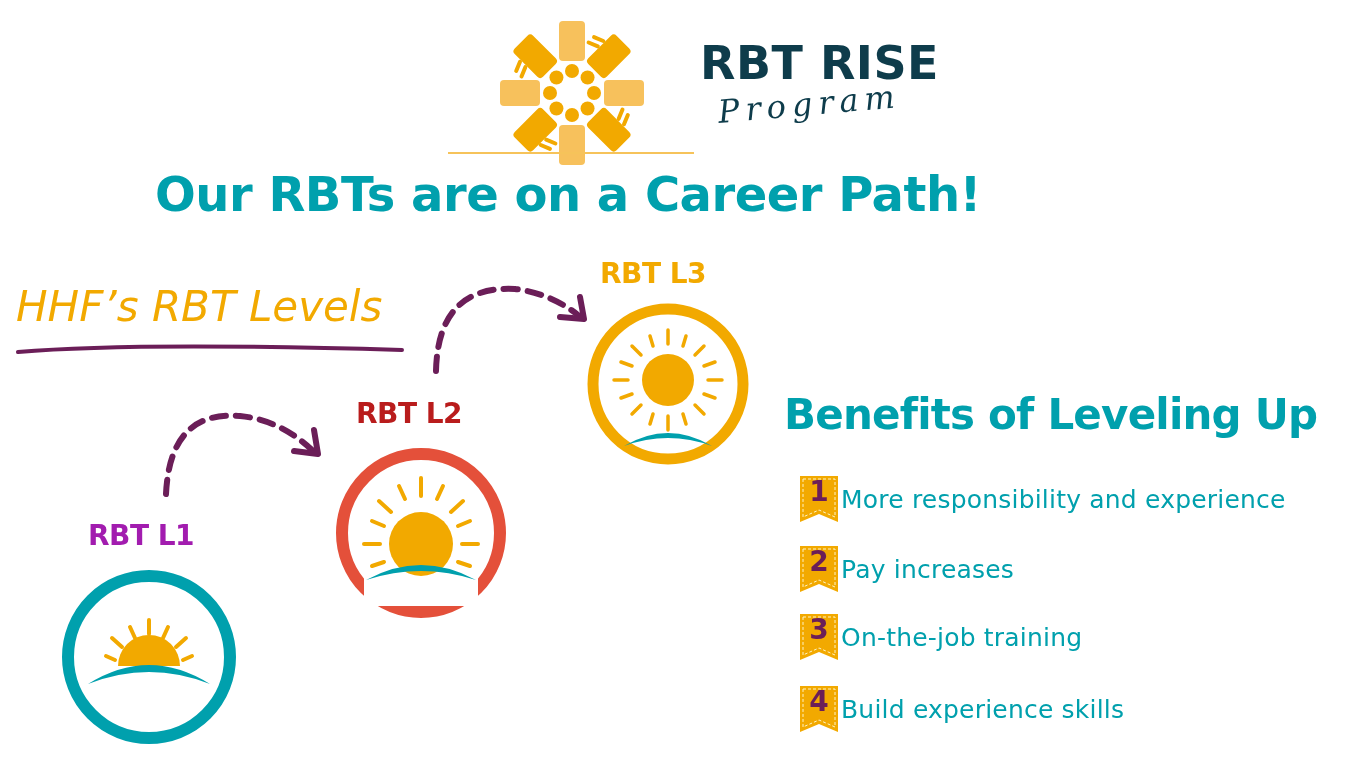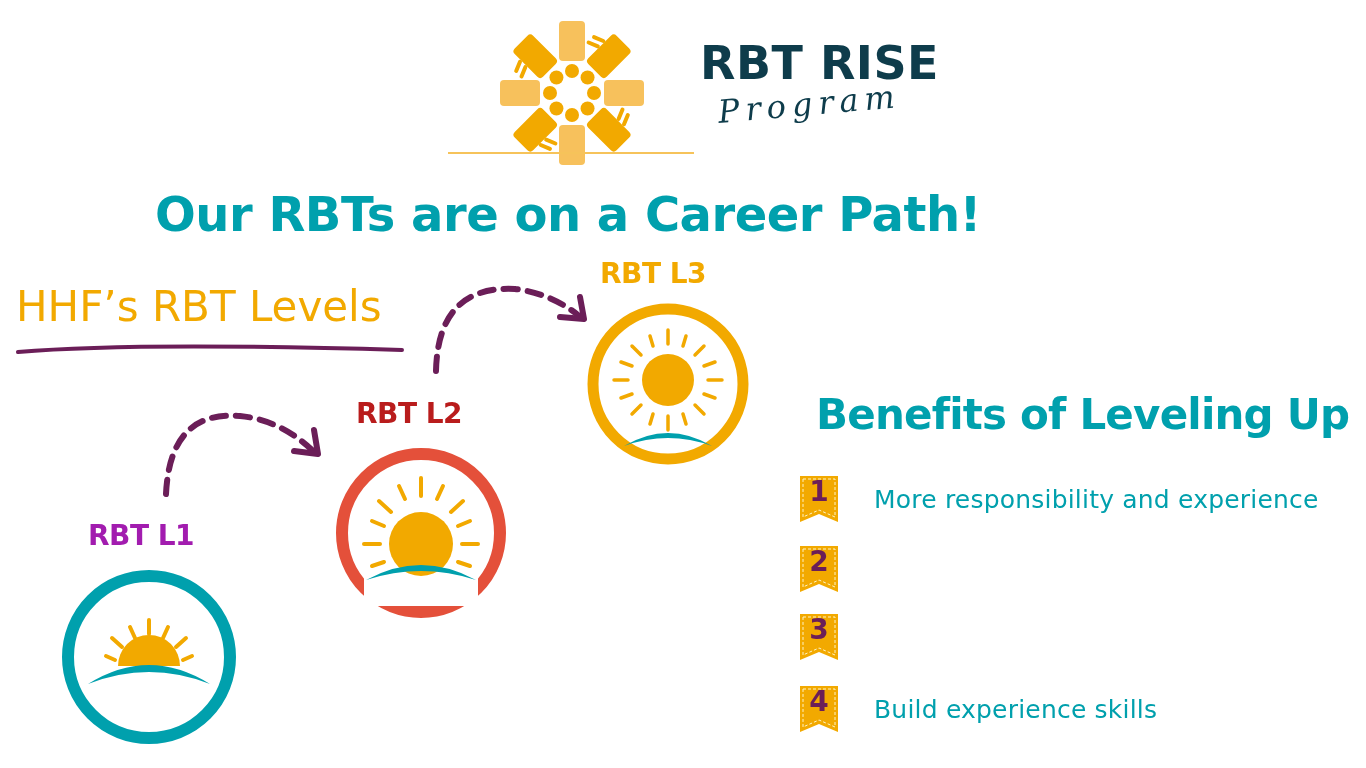--- a/index.html
+++ b/index.html
@@ -22,63 +22,63 @@
   }
   #brand-sub {
     left: 718px; top: 96px;
     font-family: "DejaVu Serif", serif; font-style: italic;
     font-size: 32px; letter-spacing: 6px; color: #0e3c4b;
     transform: rotate(-5deg); transform-origin: left center;
     line-height: 1;
   }
 
   #main-title {
-    left: 0; width: 1136px; top: 188px; text-align: center;
+    left: 0; width: 1136px; top: 168px; text-align: center;
     font-family: "DejaVu Sans", sans-serif; font-weight: bold;
     font-size: 48px; color: #00a0ad; letter-spacing: -0.5px; line-height: 1.1;
   }
 
   #levels-heading {
     left: 16px; top: 284px;
     font-family: "DejaVu Sans", sans-serif;
-    font-size: 42px; color: #f2a900; line-height: 1.1;
+    font-size: 42px; color: #f2a900; line-height: 1.1; font-style: italic;
   }
   #levels-underline { left: 14px; top: 338px; width: 392px; height: 22px; }
 
   .level-label {
     font-family: "DejaVu Sans", sans-serif; font-weight: bold;
     font-size: 28px; line-height: 1; letter-spacing: -0.5px;
   }
   #l1-label { left: 88px; top: 522px; color: #a21caf; }
   #l2-label { left: 356px; top: 400px; color: #b91c1c; }
   #l3-label { left: 600px; top: 260px; color: #f2a900; }
 
   .badge-svg { position: absolute; }
   #l1-badge { left: 60px; top: 568px; width: 178px; height: 178px; }
   #l2-badge { left: 334px; top: 446px; width: 174px; height: 174px; }
   #l3-badge { left: 586px; top: 302px; width: 164px; height: 164px; }
 
   #arrow-1 { left: 150px; top: 400px; width: 190px; height: 110px; }
   #arrow-2 { left: 420px; top: 275px; width: 180px; height: 110px; }
 
   #benefits-heading {
-    left: 816px; top: 392px;
+    left: 784px; top: 392px;
     font-family: "DejaVu Sans", sans-serif; font-weight: bold;
     font-size: 42px; color: #00a0ad; letter-spacing: -0.8px; line-height: 1.1;
   }
   .benefit { position: absolute; left: 798px; height: 50px; display: flex; align-items: center; }
   .ribbon { width: 42px; height: 50px; position: relative; flex: none; }
   .ribbon svg { position: absolute; left: 0; top: 0; }
   .ribbon-num {
     position: absolute; left: 0; top: 4px; width: 42px; text-align: center;
     font-family: "DejaVu Sans", sans-serif; font-weight: bold;
     font-size: 28px; color: #6b1e58; line-height: 1;
   }
   .benefit-text {
-    margin-left: 34px;
+    margin-left: 1px;
     font-family: "DejaVu Sans", sans-serif;
     font-size: 25px; color: #00a0ad; letter-spacing: 0.2px;
     white-space: nowrap;
   }
   #benefit-0 { top: 474px; }
   #benefit-1 { top: 544px; }
   #benefit-2 { top: 612px; }
   #benefit-3 { top: 684px; }
 </style>
 </head>
@@ -232,30 +232,32 @@
 </div>
 
 <div id="benefit-1" class="benefit">
   <div class="ribbon">
     <svg width="42" height="50" viewBox="0 0 42 50">
         <path d="M2 2 H40 V48 L21 40 L2 48 Z" fill="#f2a900"></path>
         <path d="M5 5 H37 V43 L21 36 L5 43 Z" fill="none" stroke="#fff3c4" stroke-width="1" stroke-dasharray="3 2"></path>
       </svg>
     <span class="ribbon-num">2</span>
   </div>
+  <span class="benefit-text">Pay increases</span>
 </div>
 
 <div id="benefit-2" class="benefit">
   <div class="ribbon">
     <svg width="42" height="50" viewBox="0 0 42 50">
         <path d="M2 2 H40 V48 L21 40 L2 48 Z" fill="#f2a900"></path>
         <path d="M5 5 H37 V43 L21 36 L5 43 Z" fill="none" stroke="#fff3c4" stroke-width="1" stroke-dasharray="3 2"></path>
       </svg>
     <span class="ribbon-num">3</span>
   </div>
+  <span class="benefit-text">On-the-job training</span>
 </div>
 
 <div id="benefit-3" class="benefit">
   <div class="ribbon">
     <svg width="42" height="50" viewBox="0 0 42 50">
         <path d="M2 2 H40 V48 L21 40 L2 48 Z" fill="#f2a900"></path>
         <path d="M5 5 H37 V43 L21 36 L5 43 Z" fill="none" stroke="#fff3c4" stroke-width="1" stroke-dasharray="3 2"></path>
       </svg>
     <span class="ribbon-num">4</span>
   </div>

